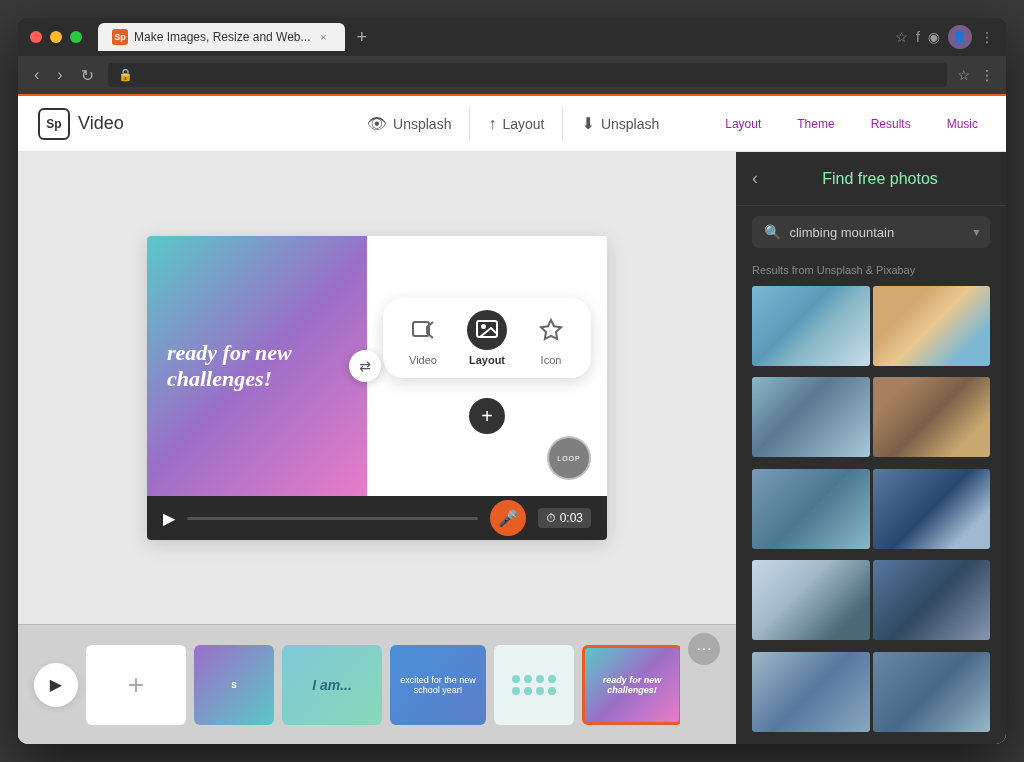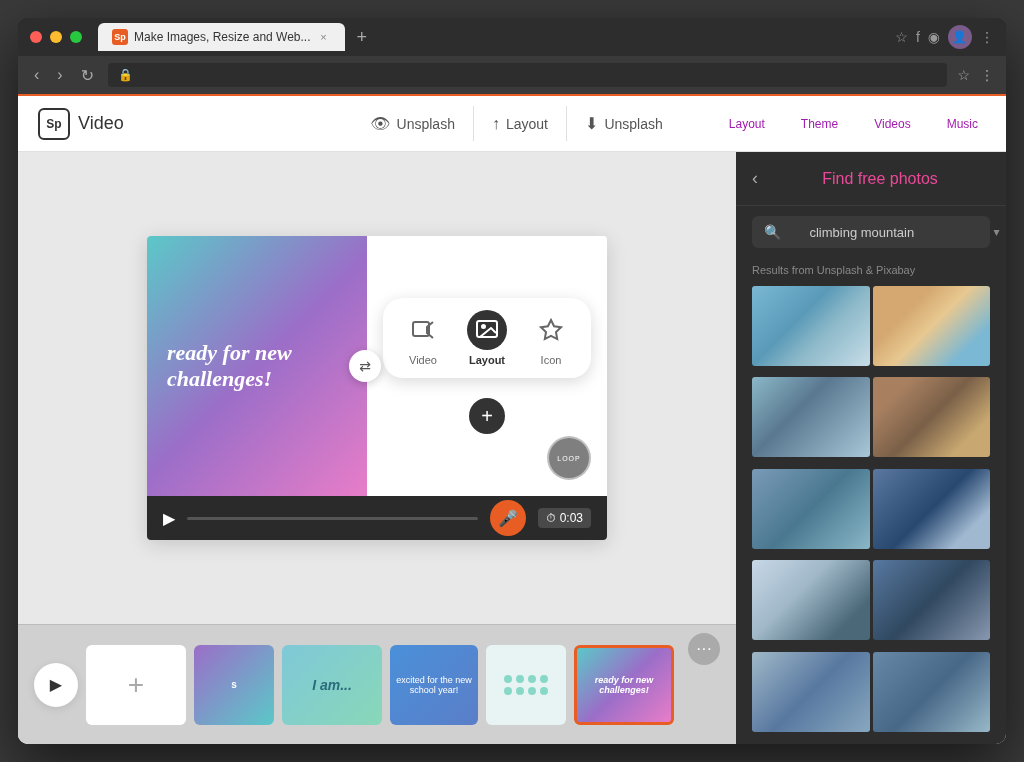--- a/index.html
+++ b/index.html
@@ -87,37 +87,37 @@
     .duration { background: rgba(255,255,255,0.15); border-radius: 4px; padding: 3px 8px; color: white; font-size: 12px; display: flex; align-items: center; gap: 4px; }
 
     
     .timeline { background: #d0d0d0; height: 120px; display: flex; align-items: center; padding: 0 16px; gap: 8px; flex-shrink: 0; border-top: 1px solid #bbb; overflow: hidden; }
     .timeline-play { width: 44px; height: 44px; border-radius: 50%; background: white; display: flex; align-items: center; justify-content: center; font-size: 16px; color: #333; cursor: pointer; box-shadow: 0 2px 8px rgba(0,0,0,0.1); flex-shrink: 0; }
     .timeline-slides { display: flex; gap: 8px; flex: 1; overflow: hidden; }
     .timeline-add { width: 100px; height: 80px; background: white; border-radius: 6px; display: flex; align-items: center; justify-content: center; font-size: 28px; color: #aaa; cursor: pointer; flex-shrink: 0; }
     .timeline-slide { height: 80px; border-radius: 6px; overflow: hidden; cursor: pointer; flex-shrink: 0; position: relative; }
     .ts-1 { width: 80px; background: linear-gradient(135deg, #9b6ec8, #5bc8c8); display: flex; align-items: center; justify-content: center; color: white; font-size: 10px; font-weight: bold; padding: 5px; text-align: center; }
     .ts-2 { width: 100px; background: linear-gradient(135deg, #7fc8d8, #88d8b8); display: flex; align-items: center; justify-content: center; color: #2a6b7c; font-size: 14px; font-weight: 800; font-style: italic; }
-    .ts-3 { width: 88px; background: linear-gradient(135deg, #4a90d9, #5b7ec8); display: flex; align-items: center; justify-content: center; color: white; font-size: 9px; padding: 5px; text-align: center; }
+    .ts-3 { width: 96px; background: linear-gradient(135deg, #4a90d9, #5b7ec8); display: flex; align-items: center; justify-content: center; color: white; font-size: 9px; padding: 5px; text-align: center; }
     .ts-4 { width: 80px; background: #e8f4f4; display: flex; align-items: center; justify-content: center; }
     .ts-dots { display: grid; grid-template-columns: repeat(4,8px); gap: 4px; }
     .ts-dot { width: 8px; height: 8px; border-radius: 50%; background: #88d8c8; }
     .ts-5 { width: 100px; background: linear-gradient(135deg, #5bc8c8, #9b6ec8, #e87dc8); display: flex; align-items: center; justify-content: center; color: white; font-size: 9px; font-weight: bold; font-style: italic; padding: 5px; text-align: center; border: 3px solid #e85d23; }
     .slide-wrapper { position: relative; }
 
     .more-btn { width: 32px; height: 32px; border-radius: 50%; background: #aaa; display: flex; align-items: center; justify-content: center; color: white; font-size: 16px; cursor: pointer; flex-shrink: 0; align-self: flex-start; margin-top: 8px; }
 
     
     .right-panel { width: 270px; background: #2d2d2d; display: flex; flex-direction: column; flex-shrink: 0; }
     .panel-header { display: flex; align-items: center; padding: 16px; gap: 12px; border-bottom: 1px solid #3a3a3a; }
     .panel-back { color: #aaa; font-size: 18px; cursor: pointer; }
-    .panel-title { font-size: 16px; color: #ec4899; font-weight: 400; flex: 1; text-align: center; }
+    .panel-title { font-size: 16px; color: #86efac; font-weight: 400; flex: 1; text-align: center; }
     .panel-search { padding: 10px 16px; }
     .search-box { background: #3a3a3a; border-radius: 6px; padding: 8px 12px; display: flex; align-items: center; gap: 8px; }
-    .search-input { background: none; border: none; color: #ccc; font-size: 13px; flex: 1; outline: none; margin-left: 20px; }
+    .search-input { background: none; border: none; color: #ccc; font-size: 13px; flex: 1; outline: none; }
     .search-icon { color: #888; font-size: 14px; }
     .dropdown-arrow { color: #888; font-size: 12px; cursor: pointer; }
 
     .results-label { padding: 6px 16px; font-size: 11px; color: #888; }
     .photo-grid { display: grid; grid-template-columns: 1fr 1fr; gap: 3px; padding: 4px 16px; flex: 1; overflow-y: auto; }
     .photo-item { height: 80px; border-radius: 3px; overflow: hidden; cursor: pointer; background: #444; }
 
     
     .p1 { background: linear-gradient(135deg, #7ab8d4 0%, #5a9ab8 40%, #8bb8c8 60%, #c8dde8 100%); }
     .p2 { background: linear-gradient(135deg, #d4a870 30%, #e8c890 50%, #7ab8d4 80%); }
@@ -195,21 +195,21 @@
           <span>Layout</span>
         </button>
         <button class="toolbar-btn">
           <span class="toolbar-btn-icon">⬇</span>
           <span>Unsplash</span>
         </button>
       </div>
       <div class="toolbar-right">
         <button class="toolbar-right-btn">Layout</button>
         <button class="toolbar-right-btn">Theme</button>
-        <button class="toolbar-right-btn">Videos</button>
+        <button class="toolbar-right-btn">Results</button>
         <button class="toolbar-right-btn">Music</button>
       </div>
     </div>
 
     <div class="main-content">
 
       <div class="canvas-area">
         <div class="canvas-workspace">
 
           <div class="video-card">

